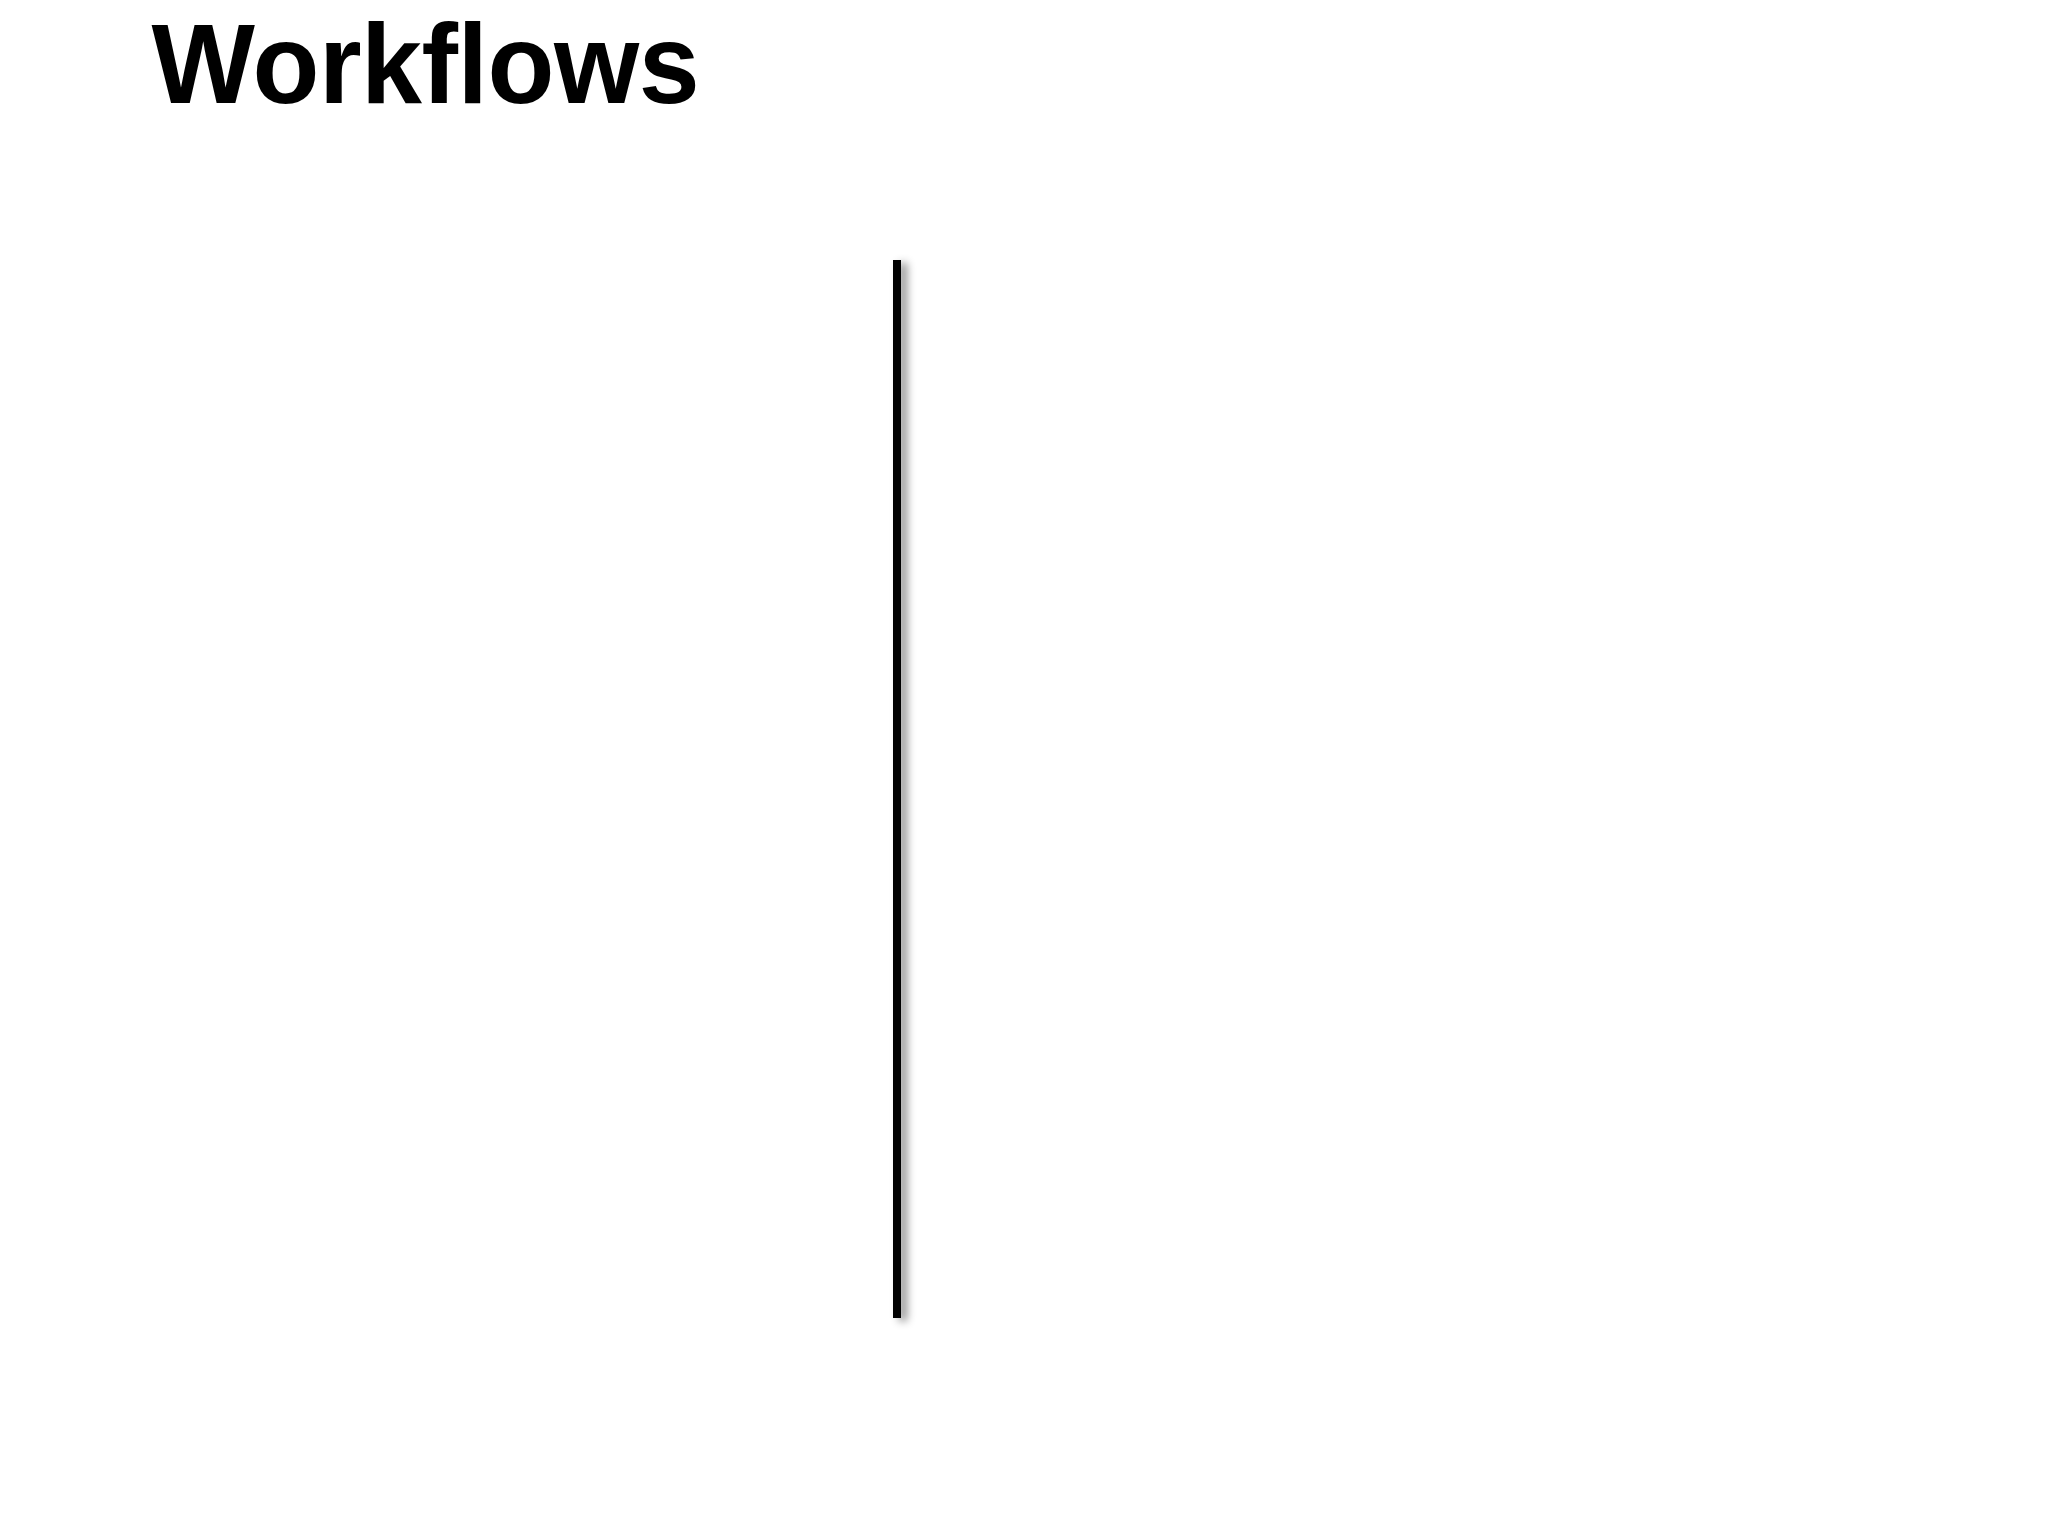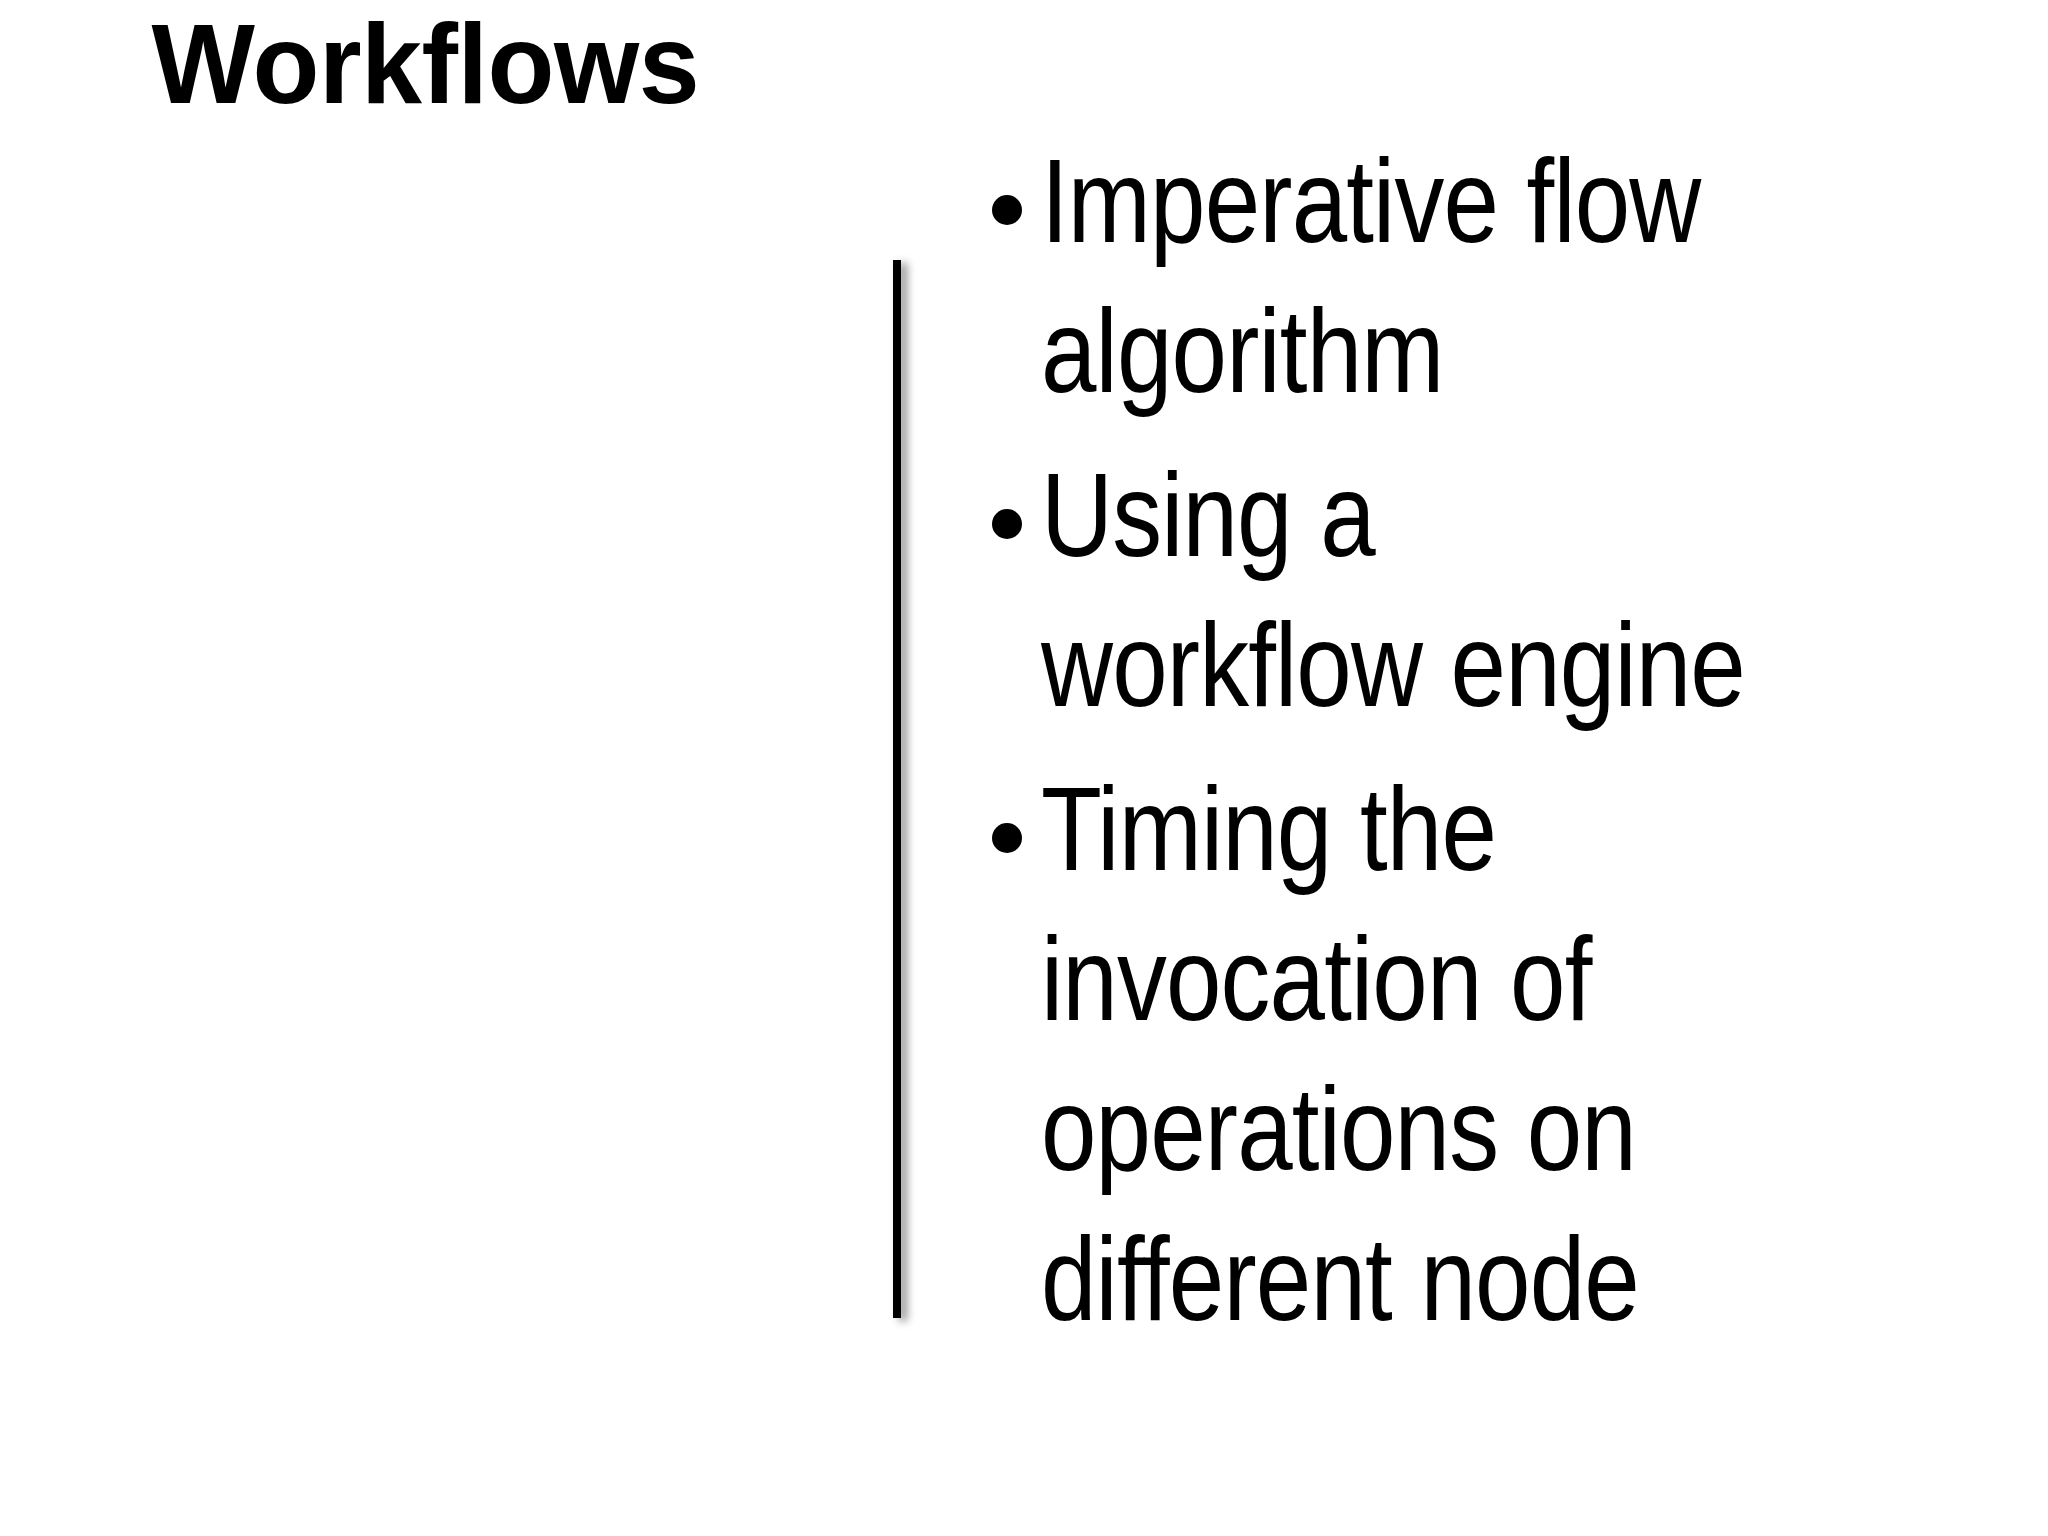--- a/index.html
+++ b/index.html
@@ -114,32 +114,14 @@
 <div id="slide">
 
   <div class="title-block">
     <div class="slide-title">Workflows</div>
   </div>
 
   <div class="divider-wrap">
     <div class="divider-line"></div>
   </div>
 
-  <div class="content-block">
-
-    <div class="bullet-row">
-      <span class="bullet-marker"></span>
-      <span class="bullet-text">Imperative flow algorithm</span>
-    </div>
-
-    <div class="bullet-row">
-      <span class="bullet-marker"></span>
-      <span class="bullet-text">Using a workflow engine</span>
-    </div>
-
-    <div class="bullet-row">
-      <span class="bullet-marker"></span>
-      <span class="bullet-text">Timing the invocation of operations on different node</span>
-    </div>
-
-  </div>
 
 </div>
 
 </body></html>

